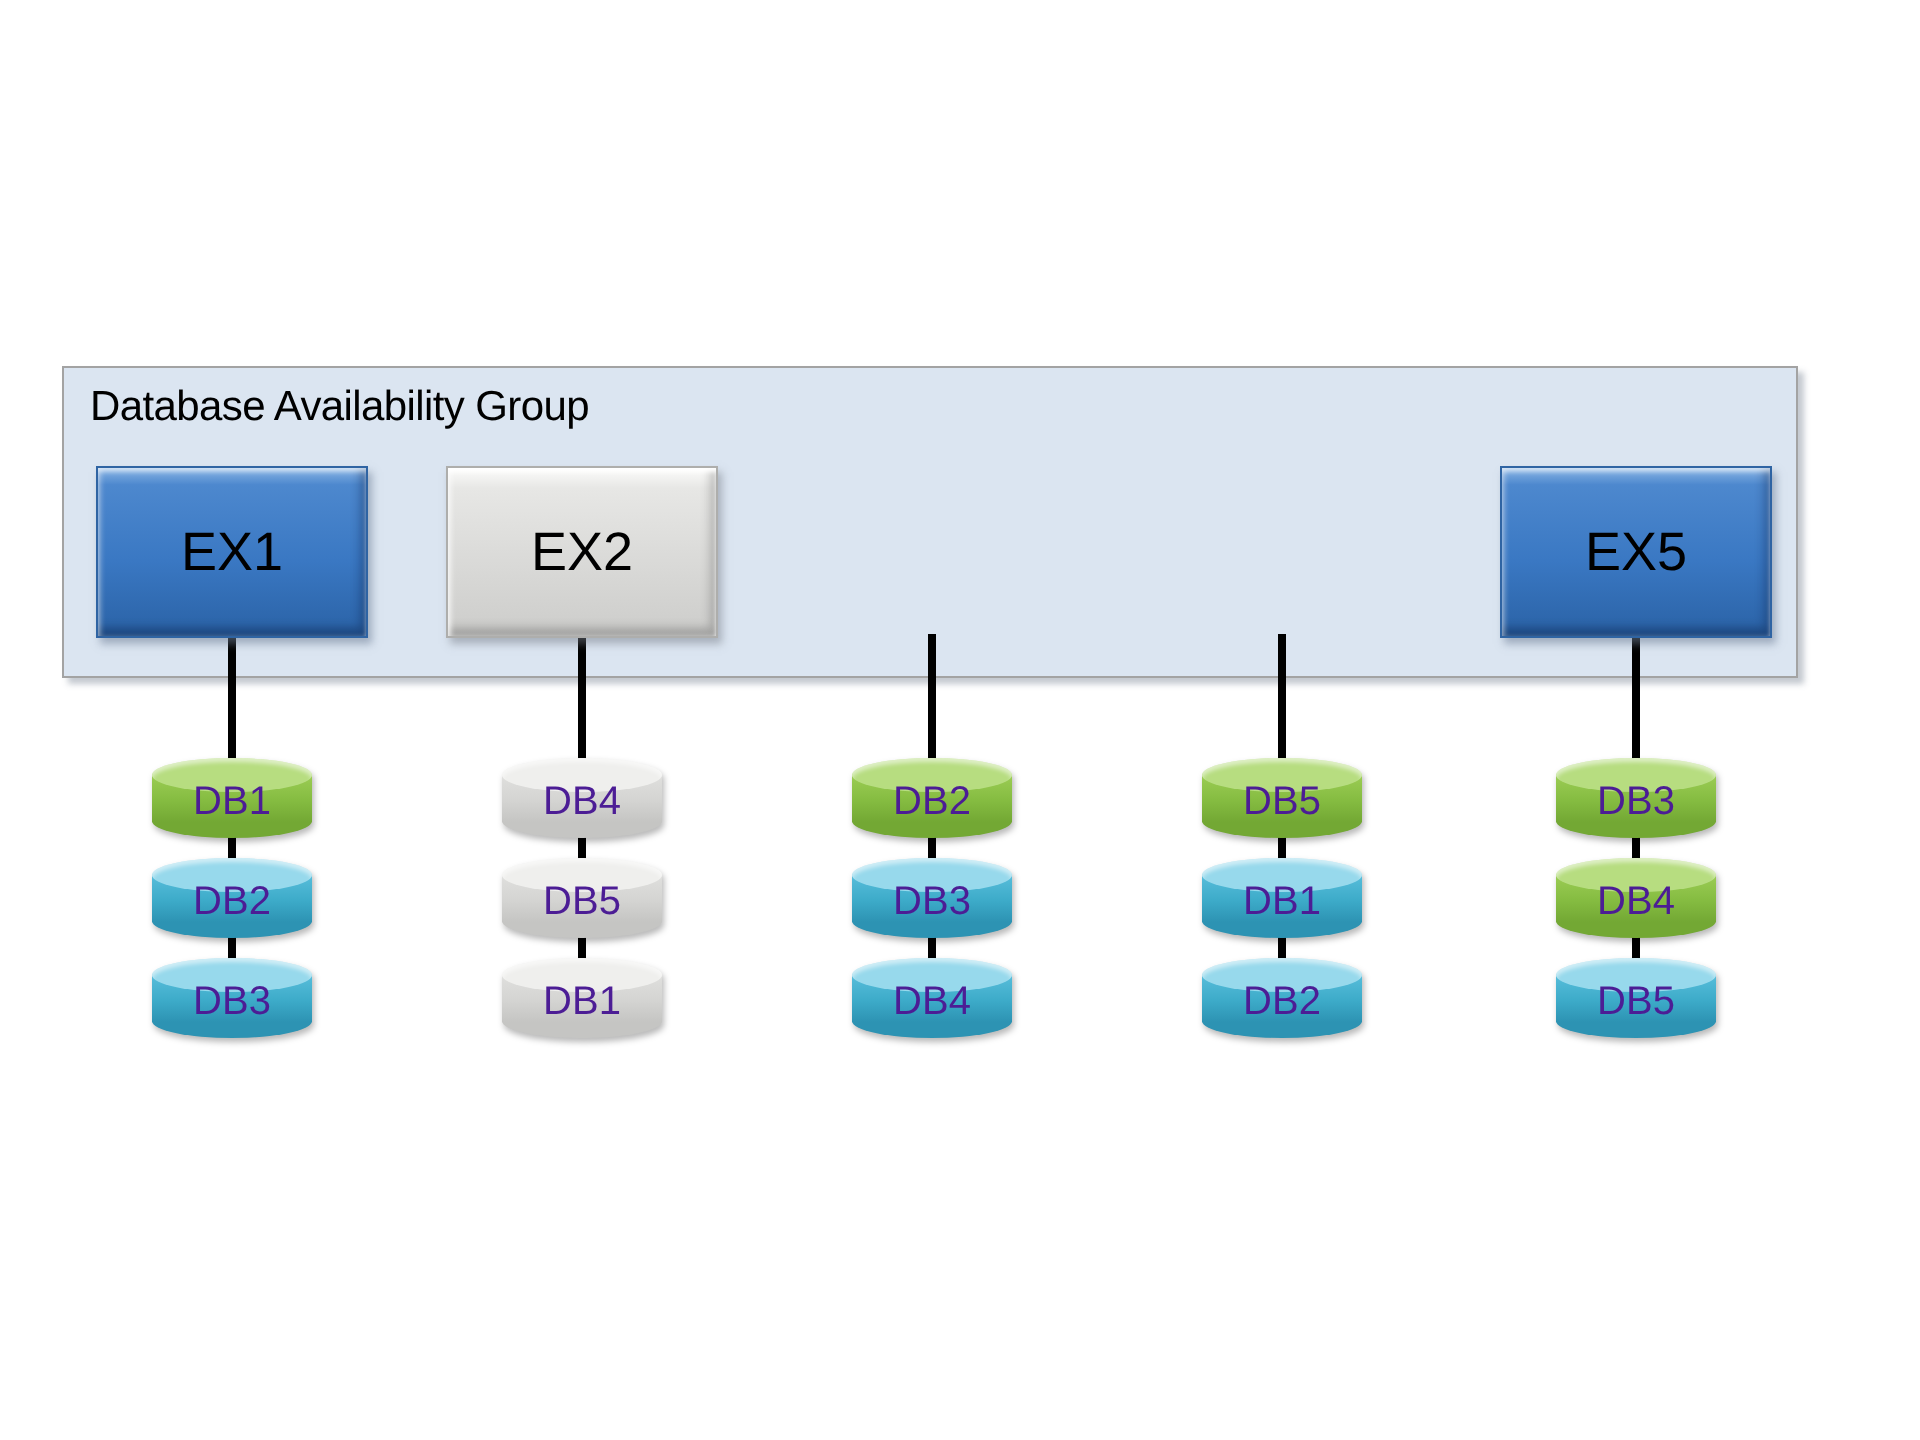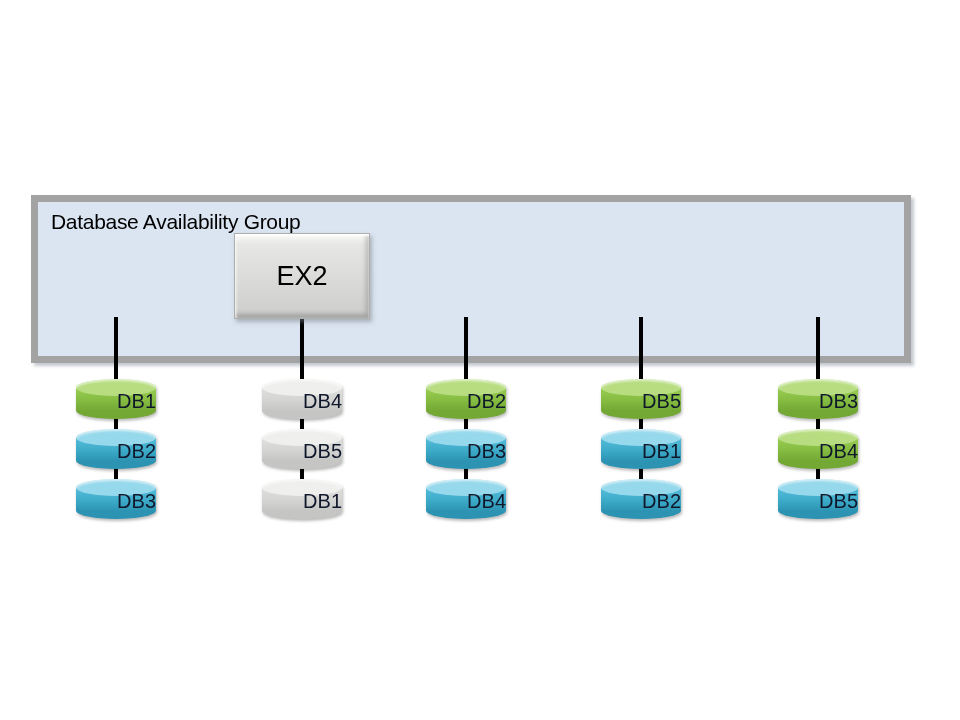--- a/index.html
+++ b/index.html
@@ -2,33 +2,32 @@
 <html><head>
 <meta charset="utf-8">
 <style>
   html,body{margin:0;padding:0;background:#ffffff;}
   body{width:960px;height:720px;font-family:"Liberation Sans",sans-serif;color:#000;}
   .canvas{position:relative;width:960px;height:720px;overflow:hidden;background:#ffffff;}
 
   
   .dag-box{
     position:absolute;left:31px;top:183px;width:866px;height:154px;
-    background:#dbe5f1;border:7px solid #a3a3a3;
+    background:#dbe5f1;border:1px solid #a3a3a3;
     box-shadow:3px 3px 3px rgba(125,135,150,0.45);
     z-index:1;
-    margin-top:12px;
   }
   .dag-title{
     position:absolute;left:13px;top:8px;
     font-size:21px;letter-spacing:-0.3px;color:#000;white-space:nowrap;
   }
 
   
   .column{position:absolute;top:233px;width:136px;height:290px;z-index:2;}
-  .c0{left:48px}.c1{left:234px}.c2{left:398px}.c3{left:573px}.c4{left:750px}
+  .c0{left:48px}.c1{left:223px}.c2{left:398px}.c3{left:573px}.c4{left:750px}
 
   .connector{
     position:absolute;left:66px;top:84px;width:4px;height:172px;
     background:#000;z-index:1;
   }
 
   
   .server-box{
     position:absolute;top:0;left:0;width:136px;height:86px;
     display:flex;align-items:center;justify-content:center;
@@ -53,22 +52,22 @@
 
   
   .db{position:absolute;left:28px;width:80px;height:40px;z-index:3;
       filter:drop-shadow(1px 2px 1.5px rgba(0,0,0,0.28));}
   .db-0{top:146px}.db-1{top:196px}.db-2{top:246px}
 
   .cyl-top,.cyl-bottom{position:absolute;left:0;right:0;height:17px;border-radius:50%;}
   .cyl-top{top:0;z-index:3;box-shadow:inset 0 2px 2px rgba(255,255,255,0.55);}
   .cyl-bottom{bottom:0;z-index:1;}
   .cyl-body{position:absolute;left:0;right:0;top:8px;bottom:8px;z-index:2;}
-  .cyl-label{position:absolute;left:0;right:0;top:11px;text-align:right;
-             font-size:20px;color:#0f172a;z-index:4;}
+  .cyl-label{position:absolute;left:0;right:0;top:11px;text-align:center;
+             font-size:20px;color:#4c1d95;z-index:4;}
 
   .db.active .cyl-top{background:#b7dd80;}
   .db.active .cyl-body{background:linear-gradient(180deg,#9ccd55 0%,#85bc41 55%,#73a834 100%);}
   .db.active .cyl-bottom{background:#73a834;}
 
   .db.passive .cyl-top{background:#97d9ec;}
   .db.passive .cyl-body{background:linear-gradient(180deg,#58bedb 0%,#3dabc9 55%,#2d93b3 100%);}
   .db.passive .cyl-bottom{background:#2d93b3;}
 
   .db.offline .cyl-top{background:#efefed;}
@@ -79,20 +78,23 @@
 <body>
 
 <div class="canvas">
 
   <div class="dag-box">
     <div class="dag-title">Database Availability Group</div>
   </div>
 
   <div class="column c0">
     <div class="connector"></div>
+    <div class="server-box online">
+      <span class="server-label">EX1</span>
+    </div>
     <div class="db db-0 active">
       <div class="cyl-bottom"></div>
       <div class="cyl-body"></div>
       <div class="cyl-top"></div>
       <span class="cyl-label">DB1</span>
     </div>
     <div class="db db-1 passive">
       <div class="cyl-bottom"></div>
       <div class="cyl-body"></div>
       <div class="cyl-top"></div>
@@ -170,20 +172,23 @@
     <div class="db db-2 passive">
       <div class="cyl-bottom"></div>
       <div class="cyl-body"></div>
       <div class="cyl-top"></div>
       <span class="cyl-label">DB2</span>
     </div>
   </div>
 
   <div class="column c4">
     <div class="connector"></div>
+    <div class="server-box online">
+      <span class="server-label">EX5</span>
+    </div>
     <div class="db db-0 active">
       <div class="cyl-bottom"></div>
       <div class="cyl-body"></div>
       <div class="cyl-top"></div>
       <span class="cyl-label">DB3</span>
     </div>
     <div class="db db-1 active">
       <div class="cyl-bottom"></div>
       <div class="cyl-body"></div>
       <div class="cyl-top"></div>

